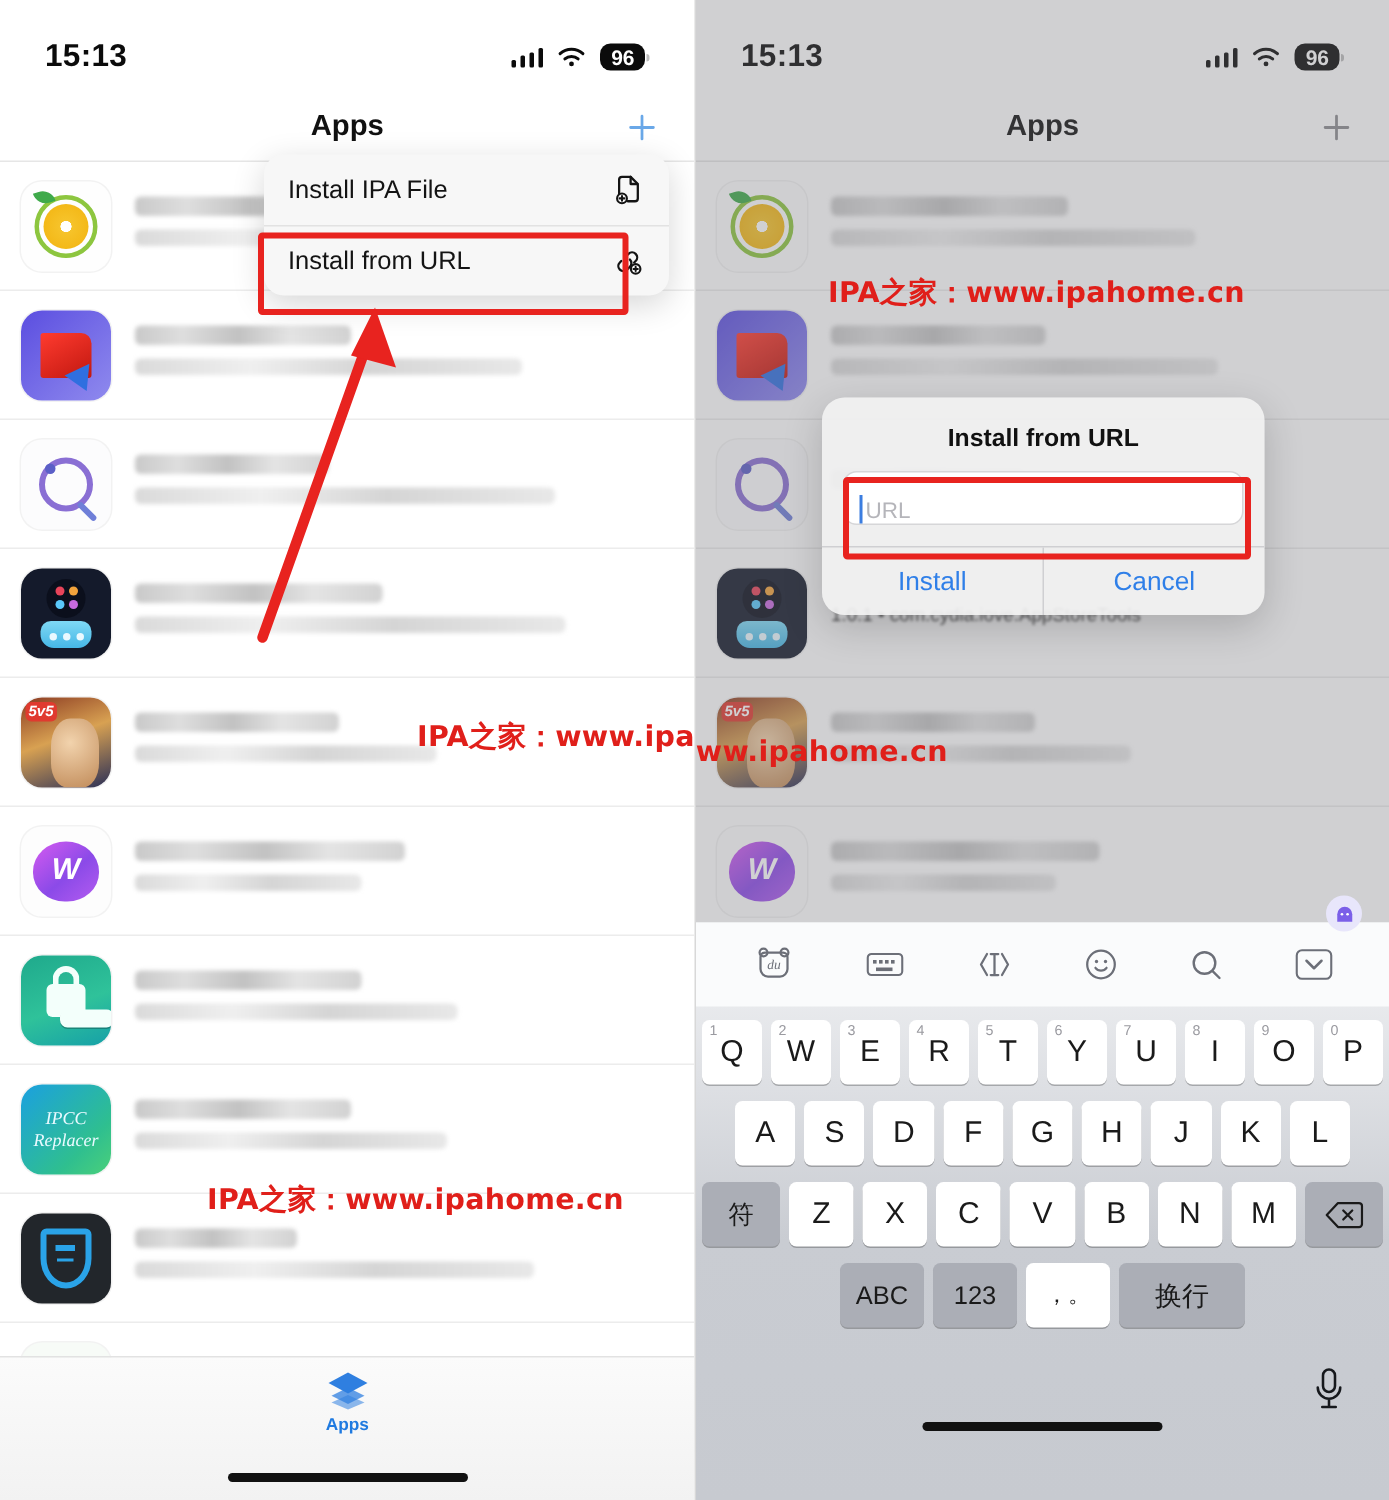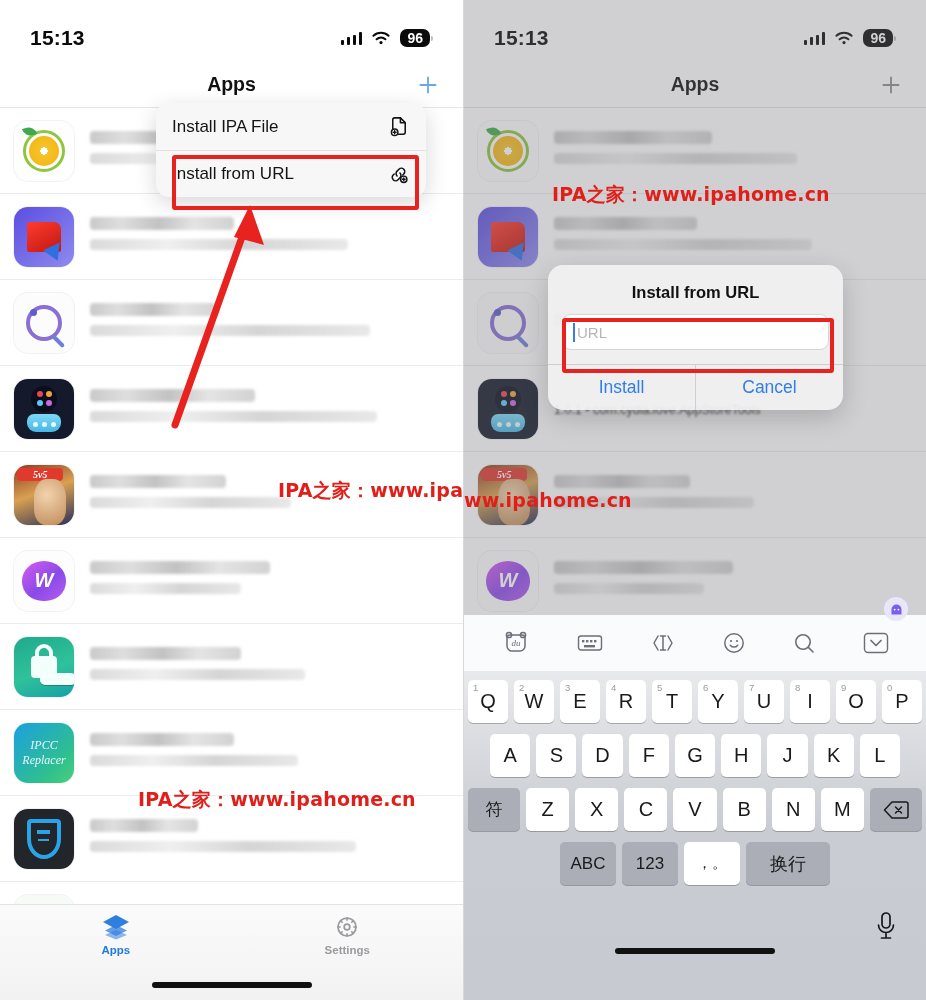--- a/index.html
+++ b/index.html
@@ -82,21 +82,21 @@
   .ic-vpn .dot { position:absolute; width:7px; height:7px; background:#5b5fc7; border-radius:50%; }
   .ic-dark { background: #141a2b; display:flex;align-items:center;justify-content:center; flex-direction: column; gap: 2px; }
   .ic-dark .hub { width:26px;height:26px;border-radius:50%;background:#0b0f1c;display:grid;
       grid-template-columns:1fr 1fr;gap:3px;place-content:center;padding:6px; }
   .ic-dark .hub i { width:6px;height:6px;border-radius:50%; display:block; }
   .ic-dark .base { width: 34px; height: 18px; border-radius: 7px 7px 9px 9px;
       background: linear-gradient(180deg,#7fd9f5,#46b7e6); display:flex; align-items:flex-end; justify-content:center; gap:4px; padding-bottom:5px; }
   .ic-dark .base i { width:5px;height:5px;border-radius:50%;background:#eaf9ff; display:block; }
   .ic-hero { background: linear-gradient(160deg,#8b3a22,#d8a152 45%,#2a2f57); position: relative; }
   .ic-hero .badge { position:absolute; top:3px; left:3px; background:#e03a2f; color:#fff;
-      font-size:10px; font-weight:700; padding:1px 16px; border-radius:4px; font-style: italic; font-family: Liberation Serif, serif; }
+      font-size:10px; font-weight:700; padding:1px 2px; border-radius:4px; font-style: italic; }
   .ic-hero .face { position:absolute; inset: 14px 8px 0 20px; background: radial-gradient(circle at 40% 35%,#f2d3ad,#c08a58); border-radius: 40% 40% 35% 35%; }
   .ic-w { background:#fdfdfd; display:flex;align-items:center;justify-content:center; }
   .ic-w .blob { width:44px;height:40px; border-radius:50% 50% 48% 48%;
       background: linear-gradient(140deg,#d65bf0,#8b4ae8 55%,#b45cf0); display:flex;align-items:center;justify-content:center; }
   .ic-w .w { color:#fff; font-weight:700; font-size:20px; font-style: italic; }
   .ic-lock { background: linear-gradient(160deg,#1fa98c,#2fc29a 55%,#16a0a8); display:flex;align-items:center;justify-content:center; }
   .ic-lock .body { width: 26px; height: 22px; background:#f3fffb; border-radius:4px; position:relative; }
   .ic-lock .shackle { position:absolute; top:-12px; left:50%; transform:translateX(-50%);
       width:18px;height:16px;border:4px solid #f3fffb;border-bottom:none;border-radius:9px 9px 0 0; }
   .ic-lock .key { position:absolute; bottom:-7px; left:9px; width:8px;height:12px;background:#f3fffb; }
@@ -105,21 +105,21 @@
       font-family:"Liberation Serif", serif; font-style: italic; font-size: 12px; line-height: 1.25; text-align:center; }
   .ic-shield { background:#22262b; display:flex;align-items:center;justify-content:center; }
   .ic-shield .sh { width: 34px; height: 40px; border: 4px solid #2aa3e8;
       border-radius: 4px 4px 50% 50%; position: relative; }
   .ic-shield .sh:after { content:''; position:absolute; left:6px; top:7px; width:13px;height:4px;background:#2aa3e8; box-shadow: 0 8px 0 -1px #2aa3e8; }
   .ic-qre { background:#f7fbf7; display:flex;align-items:center;justify-content:center;
       color:#1fa34a; font-weight:700; font-size:21px; }
 
   
   .ctxmenu {
-    position: absolute; left: 156px; top: 103px; width: 270px;
+    position: absolute; left: 176px; top: 103px; width: 270px;
     background: #f7f7f7; border-radius: 13px; overflow: hidden;
     box-shadow: 0 6px 22px rgba(0,0,0,.16);
   }
   .ctxitem {
     height: 47px; display: flex; align-items: center; justify-content: space-between;
     padding: 0 16px; font-size: 17px; color: #141414;
   }
   .ctxitem + .ctxitem { border-top: 1px solid #e2e2e2; }
   .ctxicon { width: 23px; height: 23px; color: #141414; }
 
@@ -148,21 +148,21 @@
   
   .dim { position: absolute; inset: 0; background: rgba(118,118,124,.34); }
   .alert {
     position: absolute; left: 84px; top: 265px; width: 295px;
     background: #f2f2f2e8; border-radius: 15px; overflow: hidden;
     box-shadow: 0 8px 26px rgba(0,0,0,.18);
   }
   .alert-title { text-align: center; font-size: 16.5px; font-weight: 700; color: #111; padding: 18px 14px 12px; }
   .alert-field {
     margin: 0 14px 14px; height: 36px; background: #fff; border-radius: 9px;
-    border: 1px solid #d6d6d8; display: flex; align-items: center; padding: 0 10px;
+    border: 1px solid #d6d6d8; display: flex; align-items: flex-end; padding: 0 10px;
   }
   .alert-field .ph { color: #b5b5ba; font-size: 15px; }
   .caret { width: 2px; height: 19px; background: #3b7de0; margin-right: 2px; }
   .alert-btns { display: flex; border-top: 1px solid #cfcfd2; }
   .alert-btn { flex: 1; height: 45px; display: flex; align-items: center; justify-content: center;
       color: #2f7fe8; font-size: 17.5px; }
   .alert-btn + .alert-btn { border-left: 1px solid #cfcfd2; }
 
   
   .kb { position: absolute; left:0; right:0; bottom: 0; height: 385px;
@@ -379,28 +379,20 @@
 
     <div class="tabbar">
       <div class="tab active">
         <svg width="28" height="26" viewBox="0 0 28 26">
           <polygon points="14,1 27,8 14,15 1,8" fill="#2f7fe0"></polygon>
           <polygon points="14,11 25,16.5 14,22 3,16.5" fill="#2f7fe0" opacity=".75"></polygon>
           <polygon points="14,16 25,21 14,25.6 3,21" fill="#2f7fe0" opacity=".55"></polygon>
         </svg>
         <span class="lbl">Apps</span>
       </div>
-      <div class="tab inactive">
-        <svg width="26" height="26" viewBox="0 0 24 24" fill="none">
-          <circle cx="12" cy="12" r="8.3" stroke="#9b9b9f" stroke-width="1.6"></circle>
-          <circle cx="12" cy="12" r="2.6" stroke="#9b9b9f" stroke-width="1.6"></circle>
-          <path d="M12 3.7v2M12 18.3v2M3.7 12h2M18.3 12h2M6.1 6.1l1.5 1.5M16.4 16.4l1.5 1.5M17.9 6.1l-1.5 1.5M7.6 16.4l-1.5 1.5" stroke="#9b9b9f" stroke-width="1.5" stroke-linecap="round"></path>
-        </svg>
-        <span class="lbl">Settings</span>
-      </div>
       <div class="homebar"></div>
     </div>
   </div>
 
   <div class="screen right">
 
     <div class="statusbar">
       <div class="sb-time">15:13</div>
       <div class="sb-right">
         <div class="sig">

